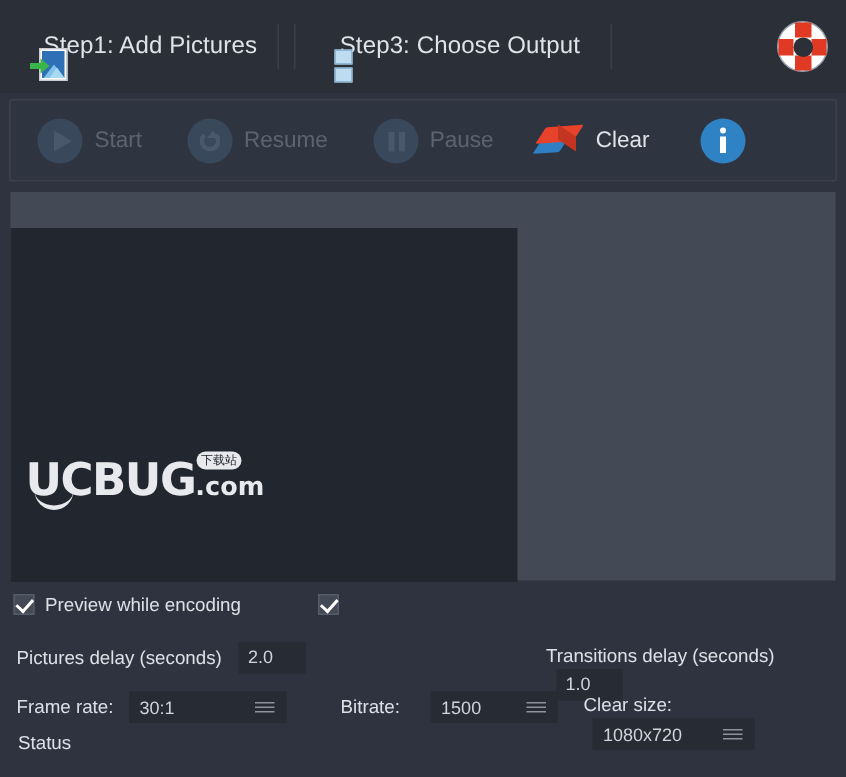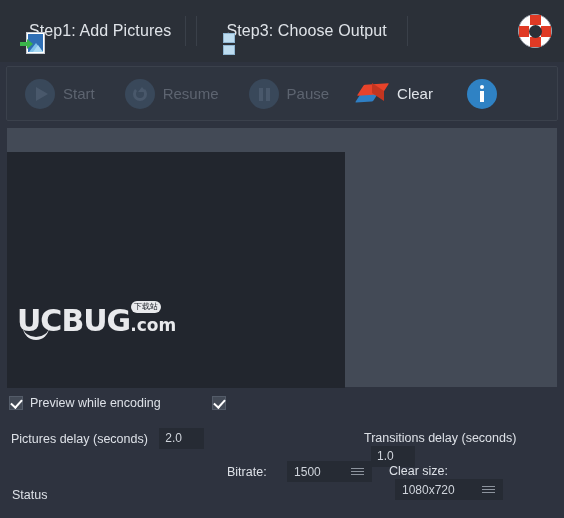--- a/index.html
+++ b/index.html
@@ -563,20 +563,31 @@
     <div class="opt-row" style="left:11px; top:40px;">
       <span class="fieldlbl">Pictures delay (seconds)</span>
       <span class="txtfield" style="width:45px;margin-left:7px;">2.0</span>
     </div>
 
     <div class="opt-row" style="left:364px; top:40px;">
       <span class="fieldlbl">Transitions delay (seconds)</span>
       <span class="txtfield" style="width:44px;margin-left:7px;">1.0</span>
     </div>
 
+    <div class="opt-row" style="left:11px; top:73px;">
+      <span class="fieldlbl">Frame rate:</span>
+      <span class="combo" style="width:105px;margin-left:6px;">
+        <span>30:1</span>
+        <span class="grip">
+            <i></i>
+            <i></i>
+            <i></i>
+          </span>
+      </span>
+    </div>
 
     <div class="opt-row" style="left:227px; top:73px;">
       <span class="fieldlbl">Bitrate:</span>
       <span class="combo" style="width:85px;margin-left:16px;">
         <span>1500</span>
         <span class="grip">
             <i></i>
             <i></i>
             <i></i>
           </span>

